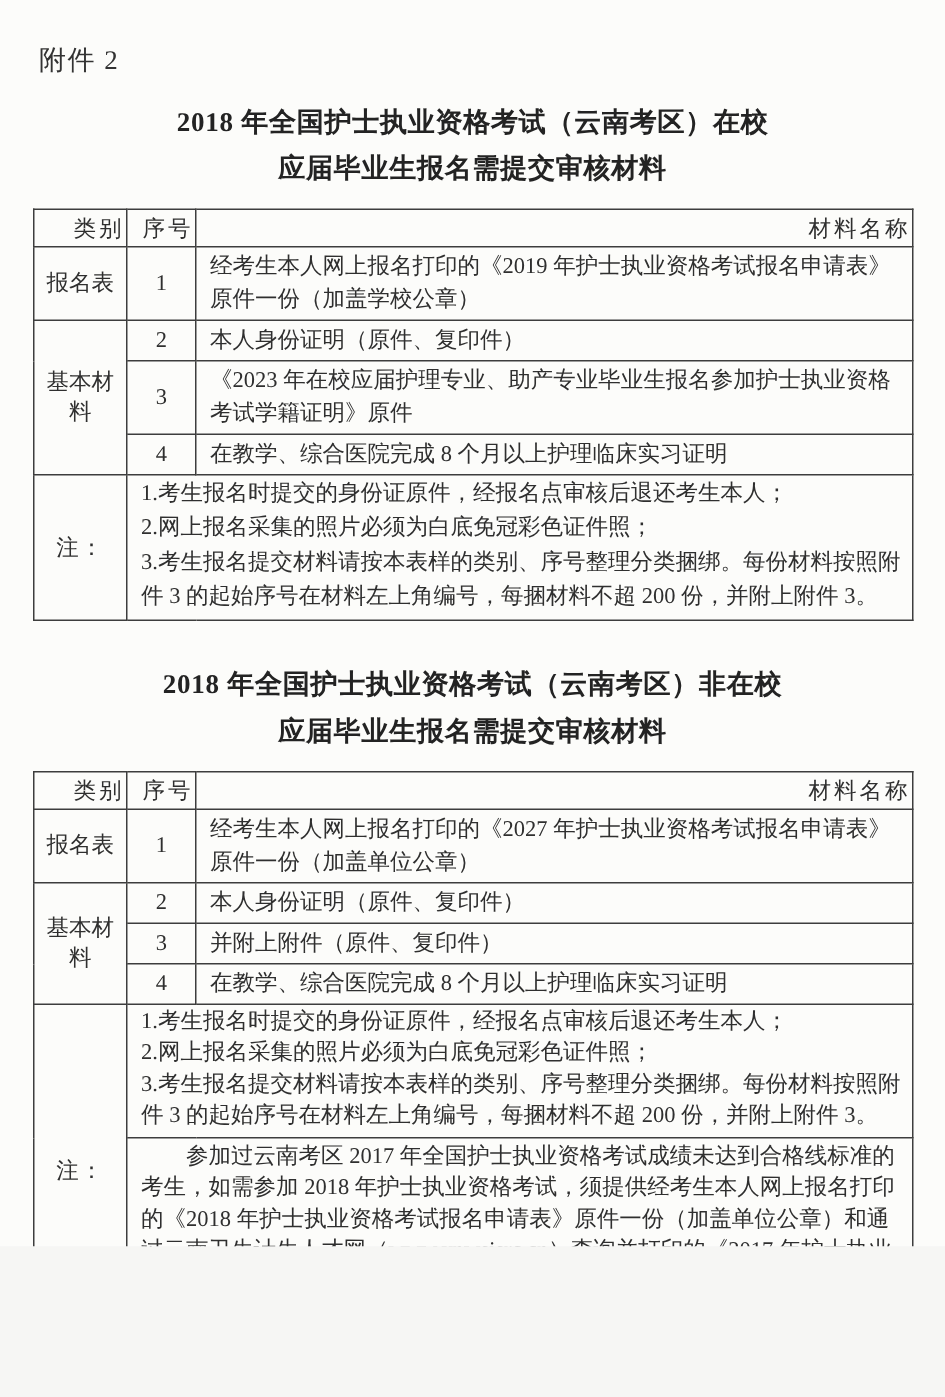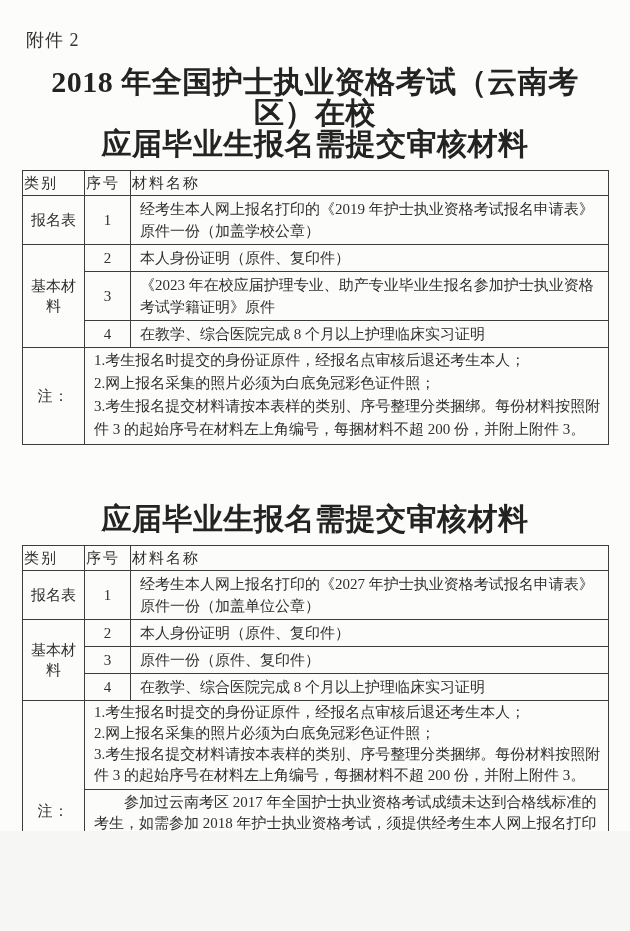--- a/index.html
+++ b/index.html
@@ -20,21 +20,21 @@
   }
   .attachment-label {
     font-size: 18px;
     letter-spacing: 1px;
     margin-left: 4px;
     color: #333;
   }
   .doc-title {
     margin: 14px 0 11px 0;
     text-align: center;
-    font-size: 30px;
+    font-size: 18px;
     font-weight: bold;
     line-height: 31px;
     color: #232323;
     letter-spacing: 0.5px;
   }
   .doc-title.second {
     margin-top: 27px;
   }
   table.mat-table {
     border-collapse: collapse;
@@ -50,21 +50,21 @@
   .col-cat { width: 62px; }
   .col-num { width: 46px; }
   .col-mat { width: 478px; }
   tr.hdr-row { height: 25px; }
   tr.row-2l { height: 48px; }
   tr.row-1l { height: 26px; }
   tr.note-row-t1 { height: 95px; }
   tr.note-row-a { height: 85px; }
   tr.note-row-b { height: 132px; }
   .cell-header {
-    text-align: left;
+    text-align: right;
     vertical-align: middle;
     letter-spacing: 2px;
   }
   .cell-category, .cell-number {
     text-align: center;
     vertical-align: middle;
     line-height: 20px;
     padding: 0 6px;
     margin-left: 21px;
   }
@@ -139,21 +139,21 @@
       <td class="cell-notes" colspan="2">
         <div>1.考生报名时提交的身份证原件，经报名点审核后退还考生本人；</div>
         <div>2.网上报名采集的照片必须为白底免冠彩色证件照；</div>
         <div>3.考生报名提交材料请按本表样的类别、序号整理分类捆绑。每份材料按照附件 3 的起始序号在材料左上角编号，每捆材料不超 200 份，并附上附件 3。</div>
       </td>
     </tr>
   </tbody>
     </table>
 
   <div class="doc-title second">
-    <br>
+    <span>2018 年全国护士执业资格考试（云南考区）非在校</span><br>
     <span>应届毕业生报名需提交审核材料</span>
   </div>
 
   <table class="mat-table t2">
     <colgroup>
         <col class="col-cat">
         <col class="col-num">
         <col class="col-mat">
       </colgroup>
     <tbody>
@@ -167,21 +167,21 @@
       <td class="cell-number">1</td>
       <td class="cell-material">经考生本人网上报名打印的《2027 年护士执业资格考试报名申请表》原件一份（加盖单位公章）</td>
     </tr>
     <tr class="row-1l">
       <td class="cell-category" rowspan="3">基本材料</td>
       <td class="cell-number">2</td>
       <td class="cell-material">本人身份证明（原件、复印件）</td>
     </tr>
     <tr class="row-1l">
       <td class="cell-number">3</td>
-      <td class="cell-material">原件一份（原件、复印件）</td>
+      <td class="cell-material">并附上附件（原件、复印件）</td>
     </tr>
     <tr class="row-1l">
       <td class="cell-number">4</td>
       <td class="cell-material">在教学、综合医院完成 8 个月以上护理临床实习证明</td>
     </tr>
     <tr class="note-row-a">
       <td class="cell-note-label" rowspan="2">注：</td>
       <td class="cell-notes" colspan="2">
         <div>1.考生报名时提交的身份证原件，经报名点审核后退还考生本人；</div>
         <div>2.网上报名采集的照片必须为白底免冠彩色证件照；</div>

